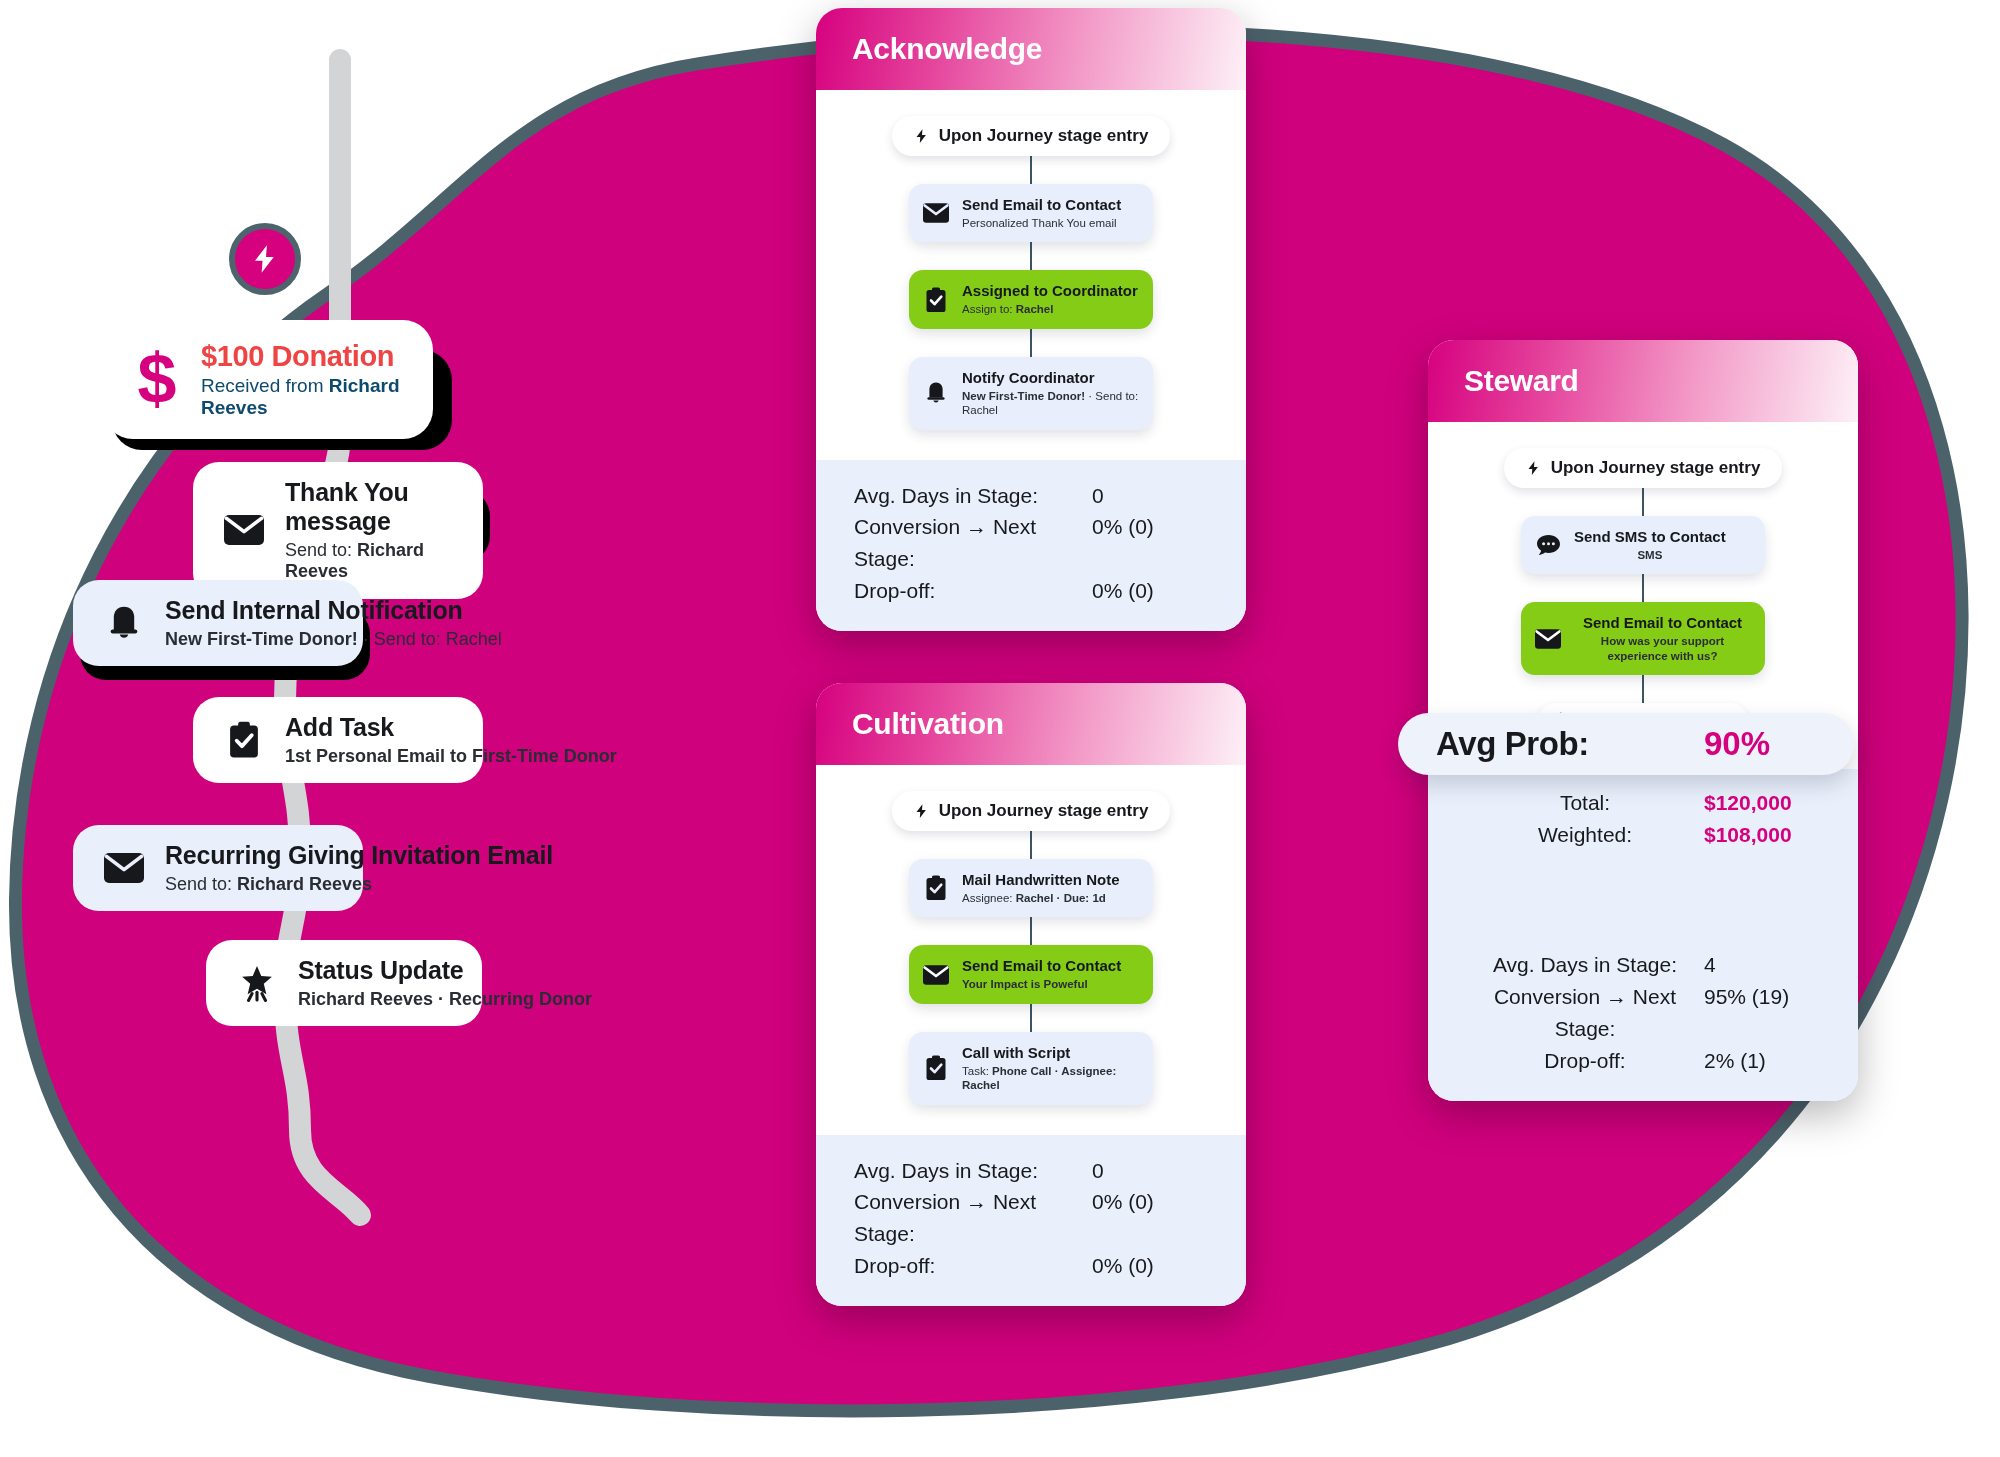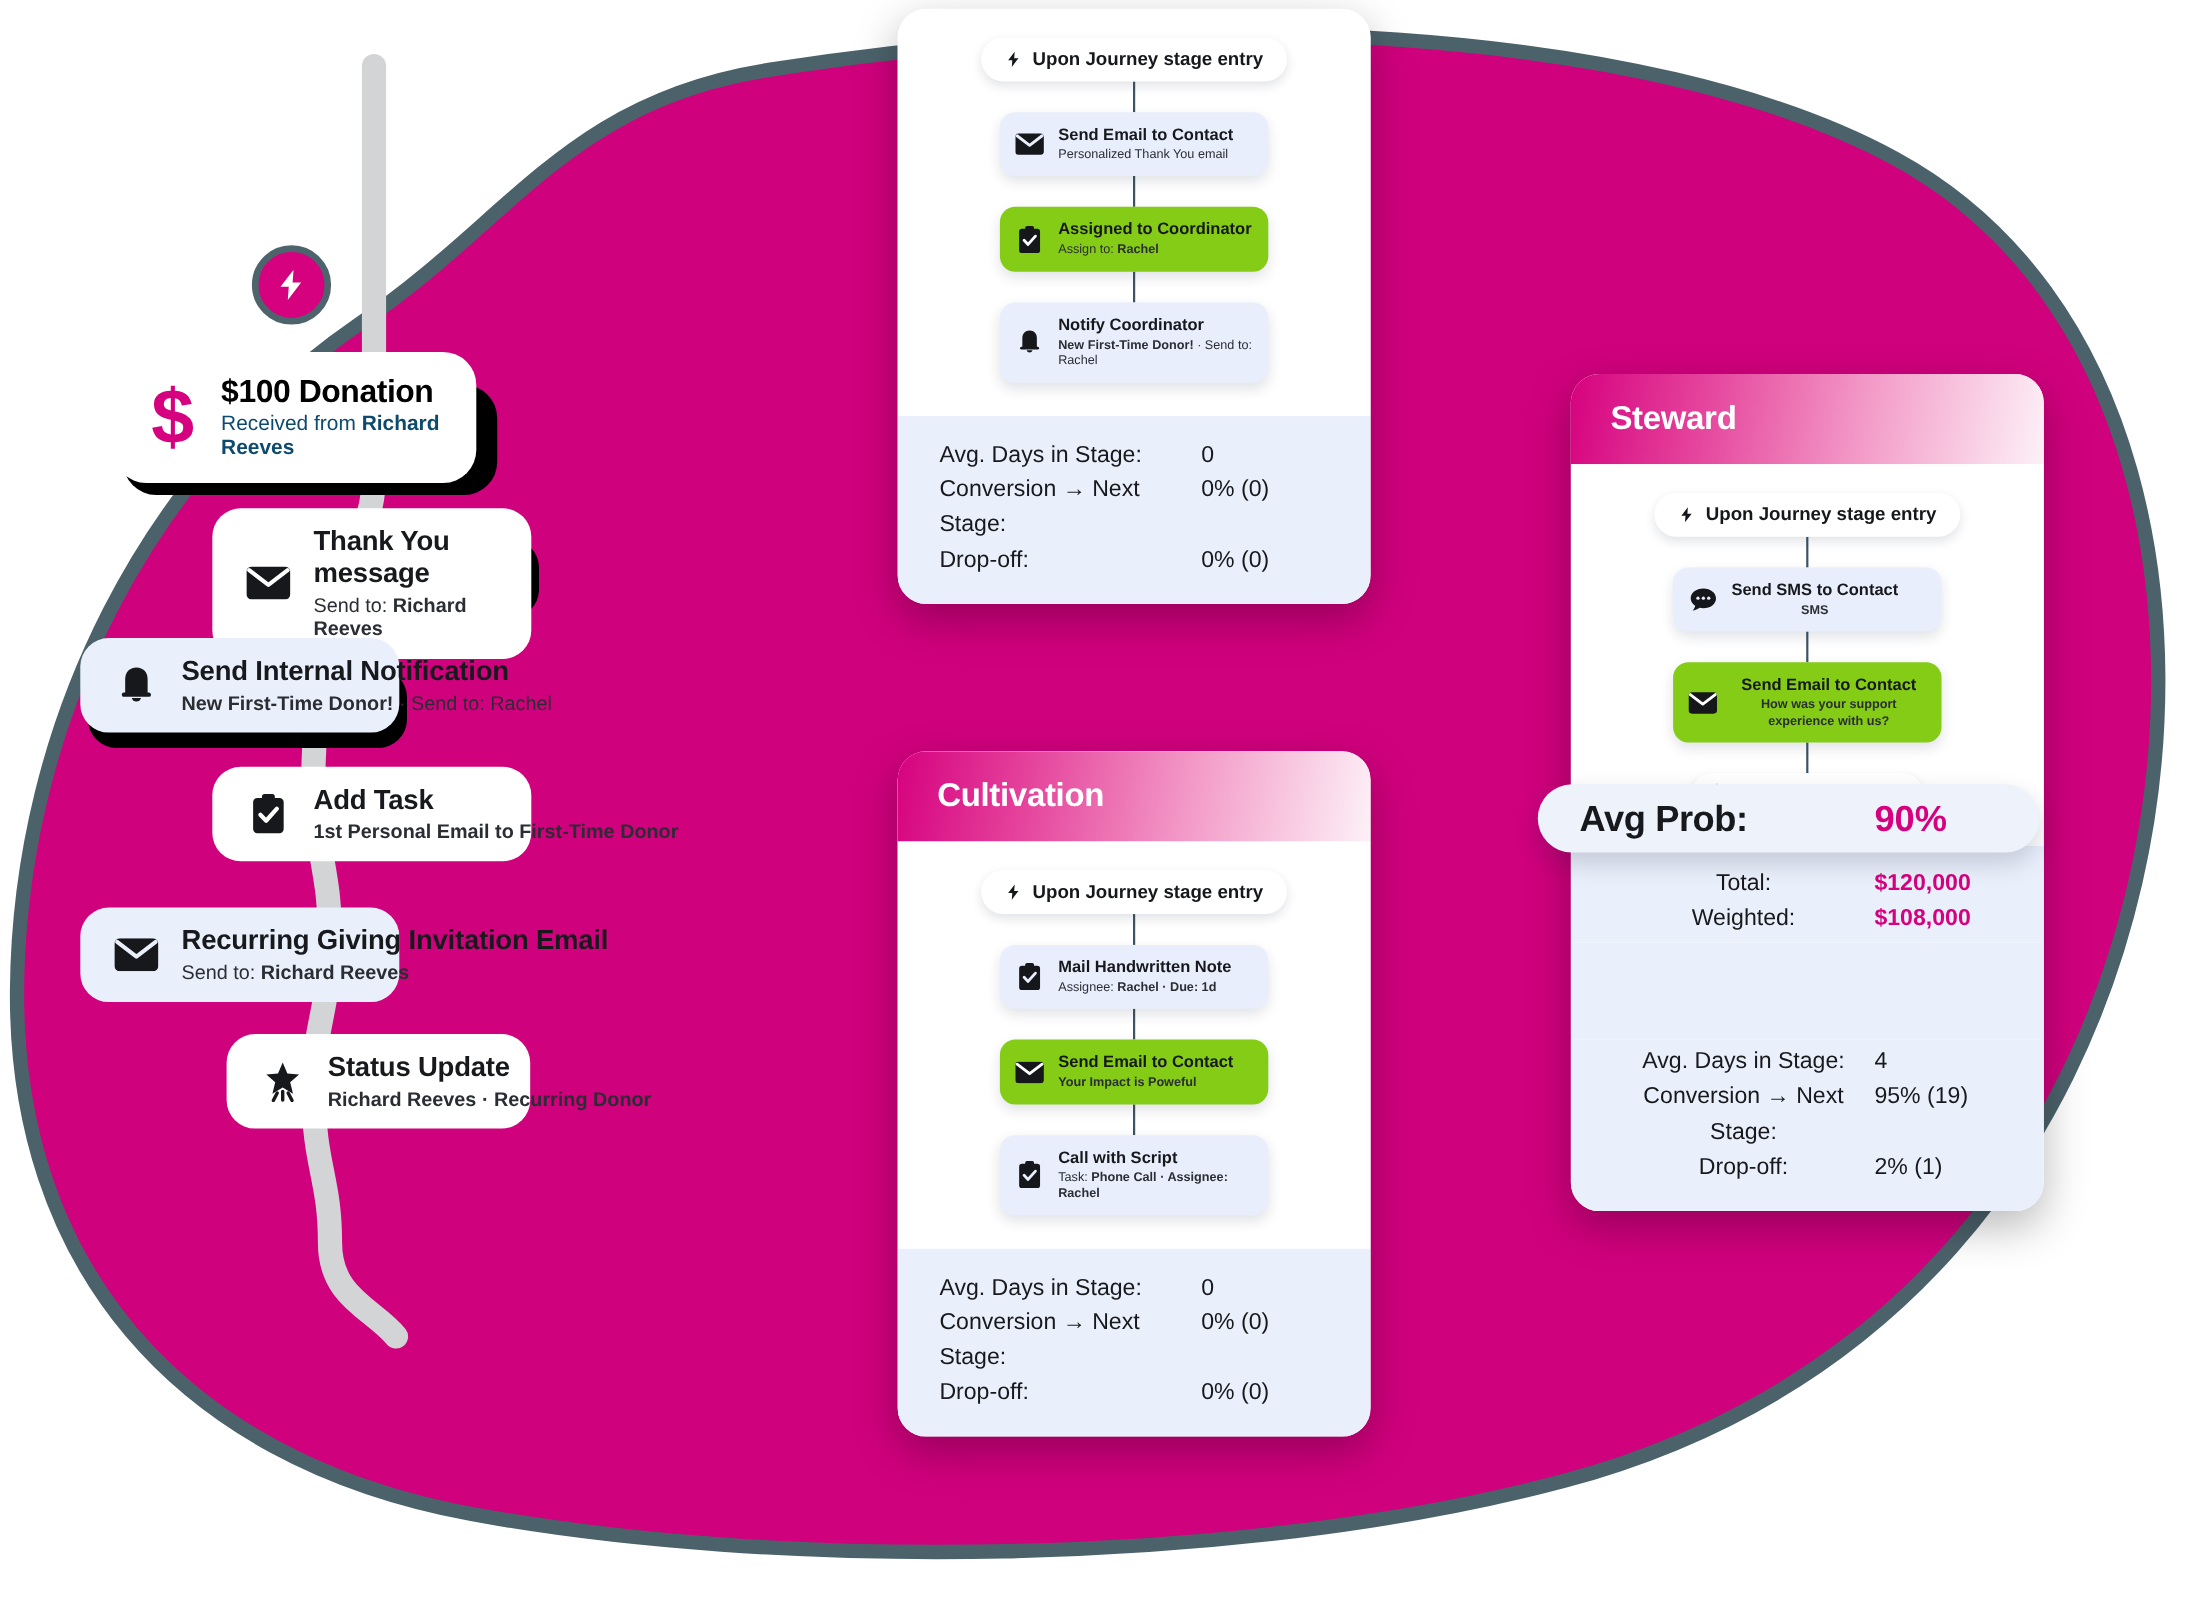--- a/index.html
+++ b/index.html
@@ -42,21 +42,21 @@
   .donation-card {
     position: absolute; left: 103px; top: 320px; width: 330px;
     background: #fff; border-radius: 30px;
     display: flex; align-items: center; padding: 20px 26px;
     z-index: 22;
   }
   .donation-card .dollar {
     flex: 0 0 auto; width: 56px; height: 62px; margin-right: 16px;
     display: flex; align-items: center; justify-content: center;
   }
-  .don-title { font-size: 29px; font-weight: 700; color: #000000; letter-spacing: -.4px; }
+  .don-title { font-size: 29px; font-weight: 700; color: #ef4444; letter-spacing: -.4px; }
   .don-sub   { font-size: 19px; color: #0c4a6e; margin-top: 2px; }
   .don-sub b { font-weight: 700; }
 
   
   .shadowplate { position: absolute; background: #000; border-radius: 30px; z-index: 18; }
 
   
   .spark-badge {
     position: absolute; left: 229px; top: 223px; width: 72px; height: 72px;
     border-radius: 50%; background: #d6017f;
@@ -256,20 +256,23 @@
           <path d="M15.5 20.5 L18 25.3" stroke="currentColor" stroke-width="2.2" stroke-linecap="round"></path>
         </svg>
     </div>
     <div class="lc-body">
       <div class="lc-title">Status Update</div>
       <div class="lc-sub nowrap"><b>Richard Reeves · Recurring Donor</b></div>
     </div>
   </div>
 
   <div class="panel" style="left:816px;top:8px;width:430px;">
+    <div class="panel-head">
+      <span class="ptitle">Acknowledge</span>
+    </div>
     <div class="panel-body">
       <div class="pill">
         <svg width="15" height="18" viewBox="0 0 24 24" fill="#15171b">
             <path d="M13.5 1 L4 13.4 h6 L9.3 23 L19 10.3 h-6.2 Z"></path>
           </svg>
         <span class="ptxt">Upon Journey stage entry</span>
       </div>
       <div class="connector"></div>
 
       <div class="node blue">

